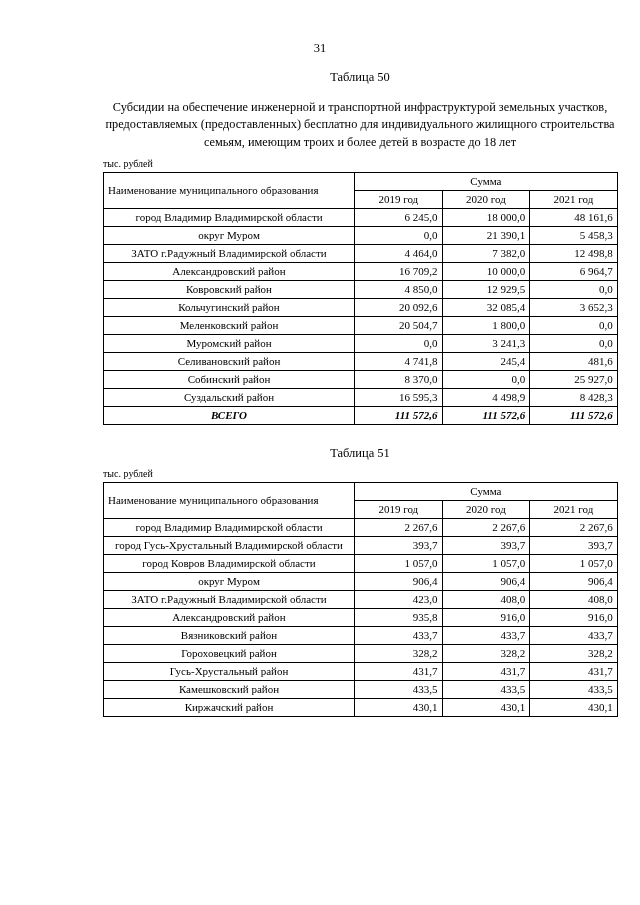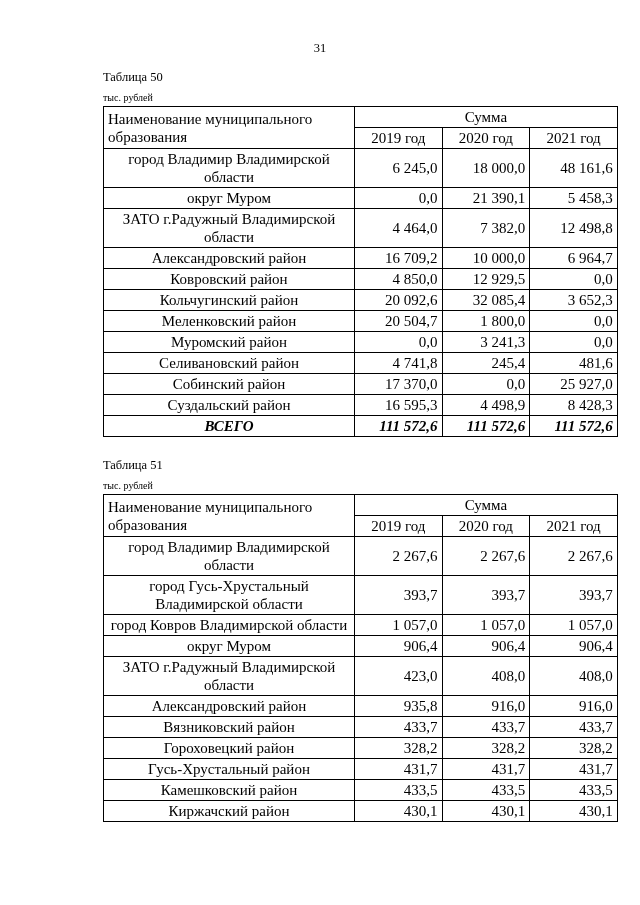--- a/index.html
+++ b/index.html
@@ -30,21 +30,21 @@
     font-size: 12.5px;
     line-height: 1;
   }
   .content {
     position: absolute;
     top: 70px;
     left: 103px;
     width: 514px;
   }
   .table-label {
-    text-align: left;
+    text-align: center;
     font-size: 12.5px;
     line-height: 1.2;
     margin: 0;
   }
   .doc-title {
     text-align: center;
     font-size: 12.3px;
     line-height: 1.42;
     margin: 14px 0 0 0;
     padding: 0 2px;
@@ -52,21 +52,21 @@
   .units {
     text-align: left;
     font-size: 10px;
     margin: 7px 0 3px 0;
     line-height: 1.1;
   }
   table.fin {
     border-collapse: collapse;
     width: 514px;
     table-layout: fixed;
-    font-size: 15px;
+    font-size: 11px;
   }
   table.fin td, table.fin th {
     border: 1px solid #000000;
     padding: 1px 4px;
     font-weight: normal;
     vertical-align: middle;
     line-height: 1.2;
     height: 18px;
     box-sizing: border-box;
   }
@@ -97,20 +97,21 @@
 </head>
 <body>
 
 <div class="page">
 
   <div class="page-number">31</div>
 
   <div class="content">
 
     <div class="table-label">Таблица 50</div>
+    <div class="doc-title">Субсидии на обеспечение инженерной и транспортной инфраструктурой земельных участков, предоставляемых (предоставленных) бесплатно для индивидуального жилищного строительства семьям, имеющим троих и более детей в возрасте до 18 лет</div>
     <div class="units">тыс. рублей</div>
 
     <table class="fin">
       <colgroup>
         <col class="c-name">
           <col class="c-yr">
           <col class="c-yr">
           <col class="c-yr">
       </colgroup>
       <thead>
@@ -174,21 +175,21 @@
             <td class="num">0,0</td>
           </tr>
         <tr>
             <td class="name">Селивановский  район</td>
             <td class="num">4 741,8</td>
             <td class="num">245,4</td>
             <td class="num">481,6</td>
           </tr>
         <tr>
             <td class="name">Собинский  район</td>
-            <td class="num">17 370,0</td>
+            <td class="num">8 370,0</td>
             <td class="num">0,0</td>
             <td class="num">25 927,0</td>
           </tr>
         <tr>
             <td class="name">Суздальский район</td>
             <td class="num">16 595,3</td>
             <td class="num">4 498,9</td>
             <td class="num">8 428,3</td>
           </tr>
         <tr class="total">

